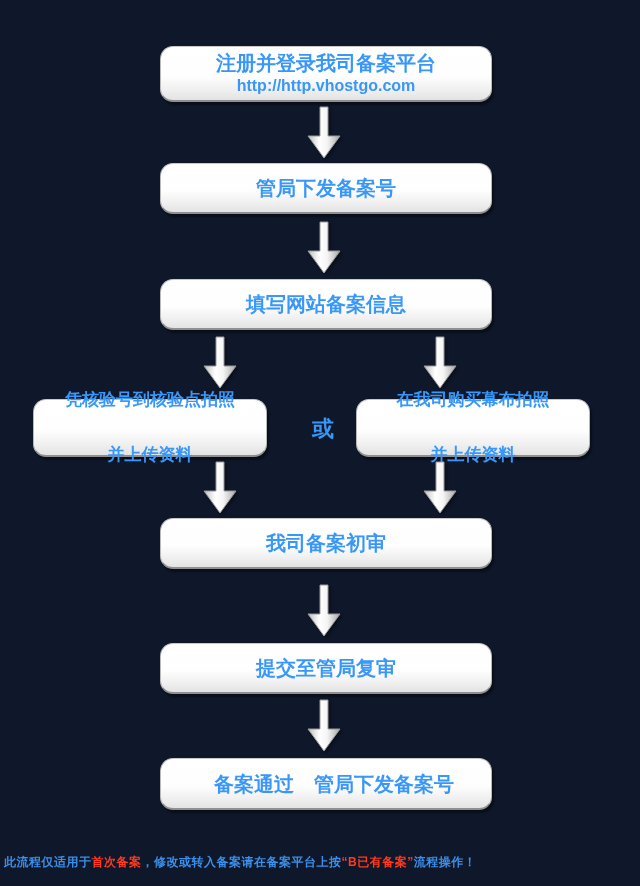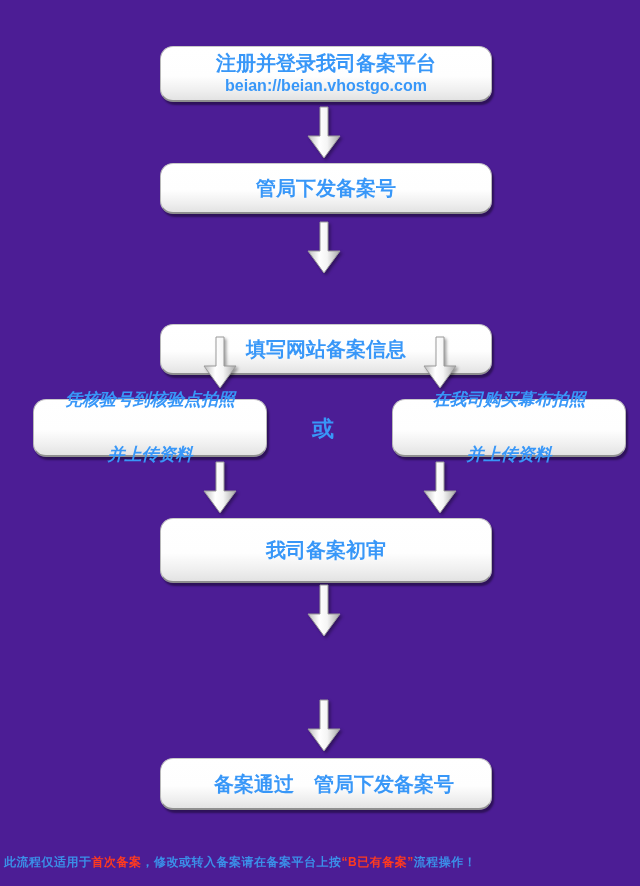--- a/index.html
+++ b/index.html
@@ -5,21 +5,21 @@
   html, body {
     margin: 0;
     padding: 0;
     background: #ffffff;
     font-family: "Liberation Sans", "DejaVu Sans", sans-serif;
   }
   .canvas {
     position: relative;
     width: 640px;
     height: 886px;
-    background: #4c1d95;
+    background: #0f172a;
     overflow: hidden;
   }
   
   .box {
     position: absolute;
     box-sizing: border-box;
     border-radius: 13px;
     background: linear-gradient(180deg, #ffffff 0%, #fefefe 55%, #efefef 82%, #e3e3e3 100%);
     border: 1px solid #b9b9b9;
     border-top-color: #c9c9c9;
@@ -34,24 +34,24 @@
     font-weight: bold;
     line-height: 1.3;
   }
   .box .l1 { font-size: 20px; }
   .box .l2 { font-size: 16px; }
   .box.small .l1 { font-size: 17px; }
   .box.small .l2 { font-size: 17px; margin-top: 32px; }
 
   .b1  { left: 160px; top: 46px;  width: 332px; height: 56px; }
   .b2  { left: 160px; top: 163px; width: 332px; height: 51px; }
-  .b3  { left: 160px; top: 279px; width: 332px; height: 51px; margin-top: 45px; }
-  .b4a { left: 33px;  top: 399px; width: 234px; height: 58px; font-style: italic; }
-  .b4b { left: 392px; top: 399px; width: 234px; height: 58px; font-style: italic; }
-  .b5  { left: 160px; top: 518px; width: 332px; height: 65px; }
+  .b3  { left: 160px; top: 279px; width: 332px; height: 51px; }
+  .b4a { left: 33px;  top: 399px; width: 234px; height: 58px; }
+  .b4b { left: 356px; top: 399px; width: 234px; height: 58px; }
+  .b5  { left: 160px; top: 518px; width: 332px; height: 51px; }
   .b6  { left: 160px; top: 643px; width: 332px; height: 51px; }
   .b7  { left: 160px; top: 758px; width: 332px; height: 52px; padding-left: 16px; }
 
   .or-label {
     position: absolute;
     left: 299px;
     top: 414px;
     width: 48px;
     text-align: center;
     font-size: 22px;
@@ -102,21 +102,21 @@
         <stop offset="0" stop-color="#bdbdbd"></stop>
         <stop offset="0.35" stop-color="#ffffff"></stop>
         <stop offset="0.60" stop-color="#f5f5f5"></stop>
         <stop offset="1" stop-color="#a8a8a8"></stop>
       </linearGradient>
     </defs>
   </svg>
 
   <div class="box b1">
     <div class="l1">注册并登录我司备案平台</div>
-    <div class="l2">beian://beian.vhostgo.com</div>
+    <div class="l2">http://http.vhostgo.com</div>
   </div>
 
   <svg class="arrow a1" viewBox="0 0 44 56">
     <path d="M18 1 L26 1 L26 30 L38 30 L22 52 L6 30 L18 30 Z" fill="url(#arrowGrad)" stroke="#9a9a9a" stroke-width="1" stroke-linejoin="round"></path>
   </svg>
 
   <div class="box b2">
     <div class="l1">管局下发备案号</div>
   </div>
 
@@ -155,20 +155,23 @@
   </svg>
 
   <div class="box b5">
     <div class="l1">我司备案初审</div>
   </div>
 
   <svg class="arrow a5" viewBox="0 0 44 56">
     <path d="M18 1 L26 1 L26 30 L38 30 L22 52 L6 30 L18 30 Z" fill="url(#arrowGrad)" stroke="#9a9a9a" stroke-width="1" stroke-linejoin="round"></path>
   </svg>
 
+  <div class="box b6">
+    <div class="l1">提交至管局复审</div>
+  </div>
 
   <svg class="arrow a6" viewBox="0 0 44 56">
     <path d="M18 1 L26 1 L26 30 L38 30 L22 52 L6 30 L18 30 Z" fill="url(#arrowGrad)" stroke="#9a9a9a" stroke-width="1" stroke-linejoin="round"></path>
   </svg>
 
   <div class="box b7">
     <div class="l1">备案通过　管局下发备案号</div>
   </div>
 
   <div class="footer-note">

